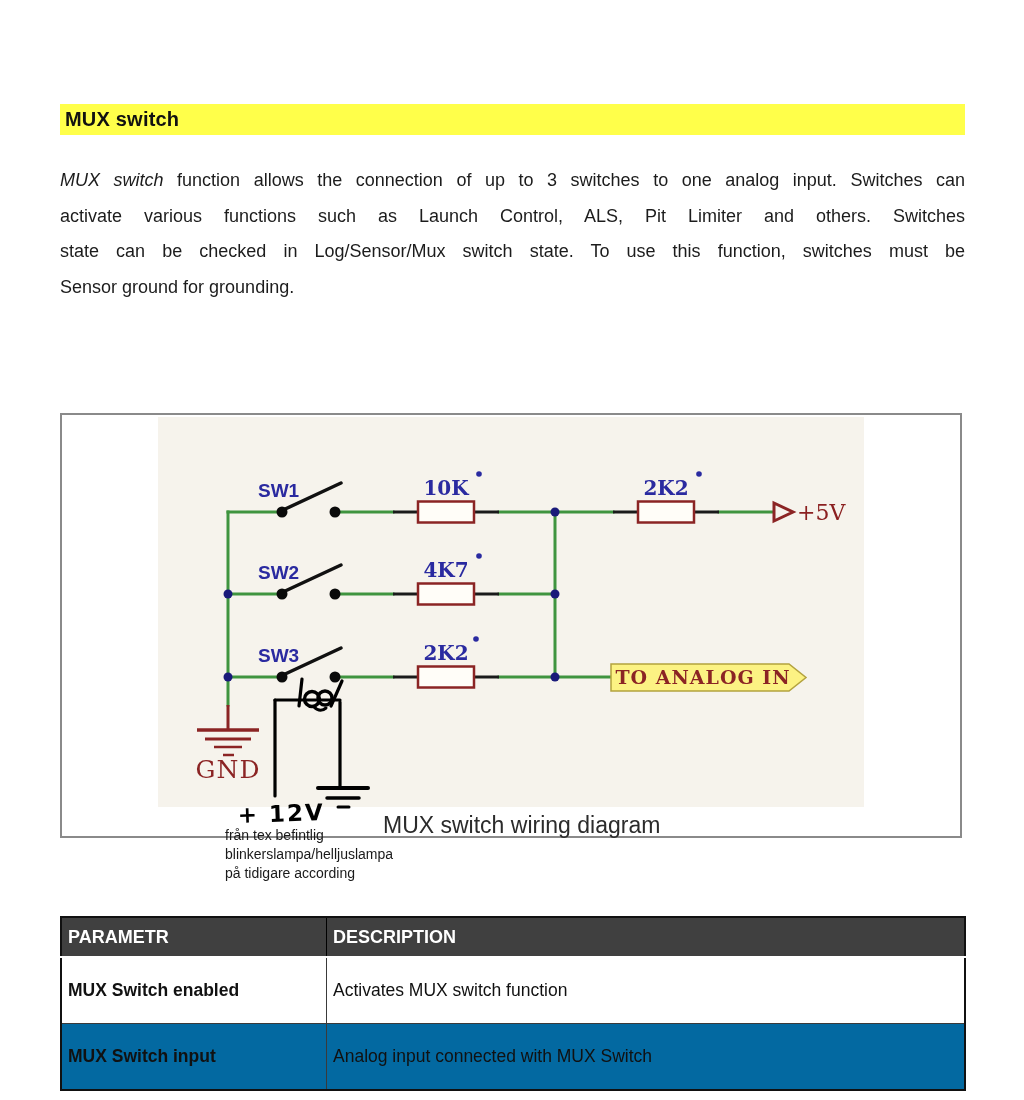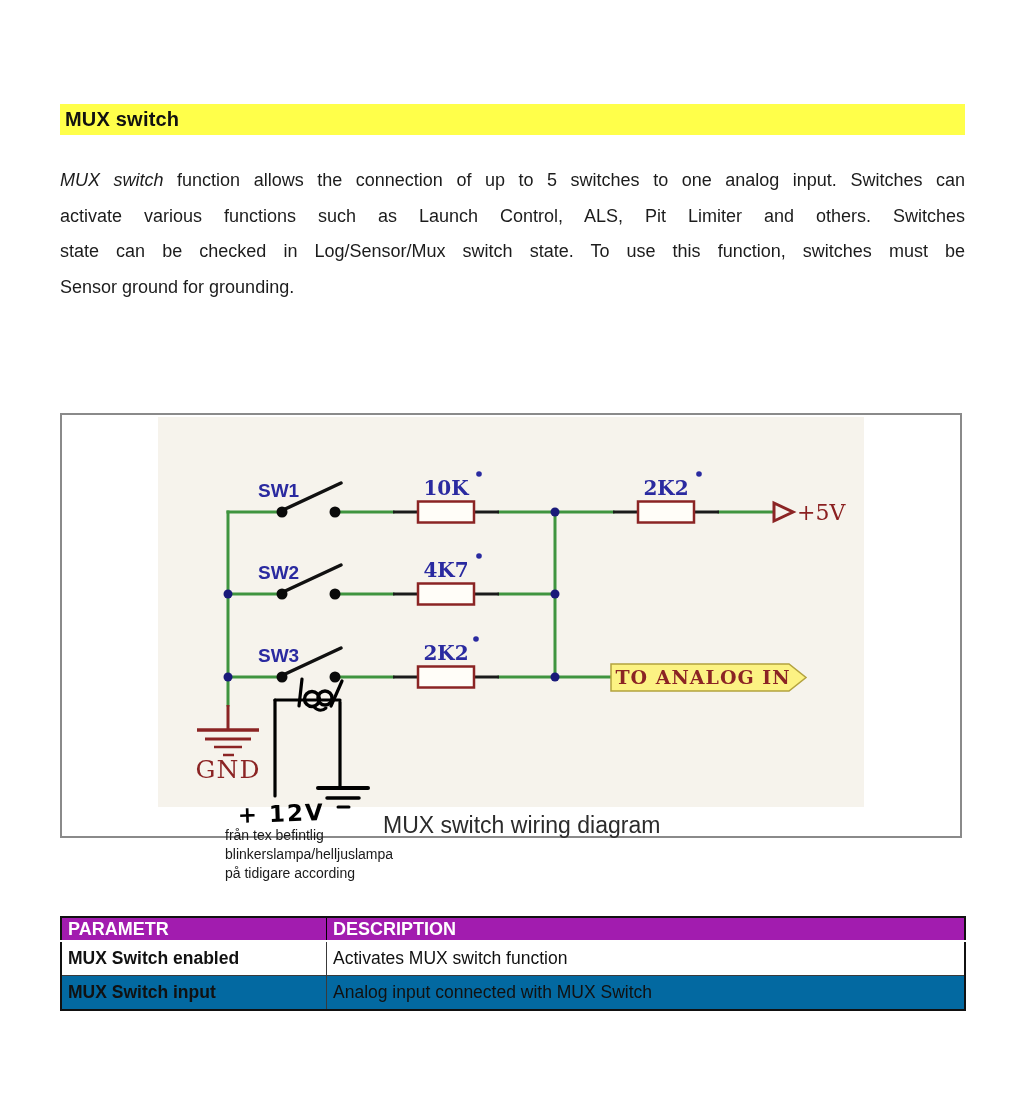--- a/index.html
+++ b/index.html
@@ -50,42 +50,42 @@
   .gnd-label { font-family:"DejaVu Serif",serif; font-size:25px; fill:#8b2424; letter-spacing:1px; }
   .banner-label { font-family:"DejaVu Serif",serif; font-weight:bold; font-size:19px; fill:#8b2424; letter-spacing:1px; }
   .hand-label { font-family:"DejaVu Sans",sans-serif; font-weight:bold; font-size:23px; fill:#000; letter-spacing:2px; }
 
   
   .data-table {
     position:absolute; left:60px; top:916px; width:906px;
     border-collapse:collapse; border:2px solid #111;
   }
   .data-table th {
-    background:#a21caf; color:#fff; text-align:left;
-    font-size:18px; font-weight:bold; padding:0 6px;
+    background:#404040; color:#fff; text-align:left;
+    font-size:18px; font-weight:bold; padding:8px 6px;
     border:1px solid #000; border-bottom:2px solid #fff; height:22px;
   }
   .data-table td {
-    font-size:17.5px; color:#111; padding:5px 6px;
+    font-size:17.5px; color:#111; padding:21px 6px;
     border:1px solid #3a3a3a; height:23px; background:#fff;
   }
   .data-table td.param-col { font-weight:bold; width:252px; }
   .data-table tr.row-highlight td { background:#0369a1; }
 </style>
 </head>
 <body>
 
 <div class="page">
 
   <div class="heading-bar">
     <span class="heading-text">MUX switch</span>
   </div>
 
   <div class="paragraph">
-    <div class="par-line"><i>MUX switch</i><span> function allows the connection of up to 5 switches to one analog input. Switches can</span></div>
+    <div class="par-line"><i>MUX switch</i><span> function allows the connection of up to 3 switches to one analog input. Switches can</span></div>
     <div class="par-line">activate various functions such as Launch Control, ALS, Pit Limiter and others. Switches</div>
     <div class="par-line">state can be checked in Log/Sensor/Mux switch state. To use this function, switches must be</div>
     <div class="par-line last">Sensor ground for grounding.</div>
   </div>
 
   <div class="figure-box">
 
     <svg class="schematic" width="898" height="421" viewBox="0 0 898 421">
 
       <rect x="96" y="2" width="706" height="390" fill="#f6f3ec"></rect>

